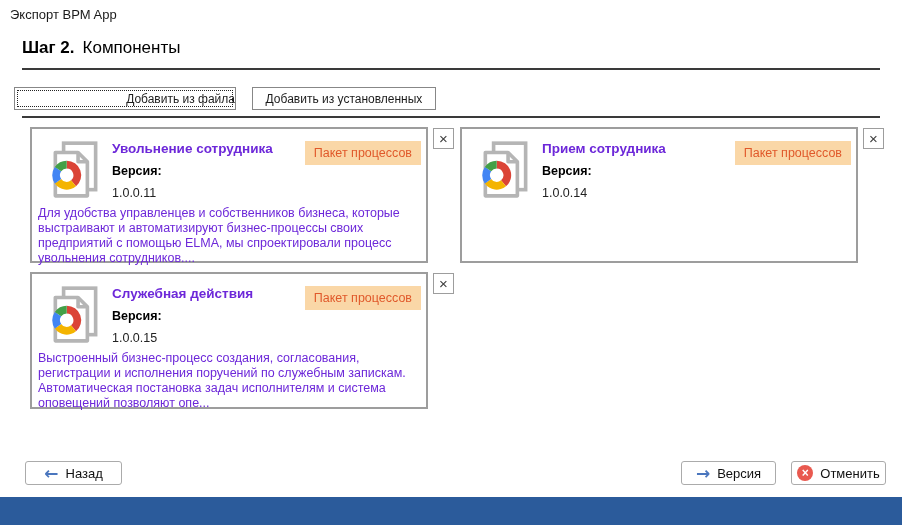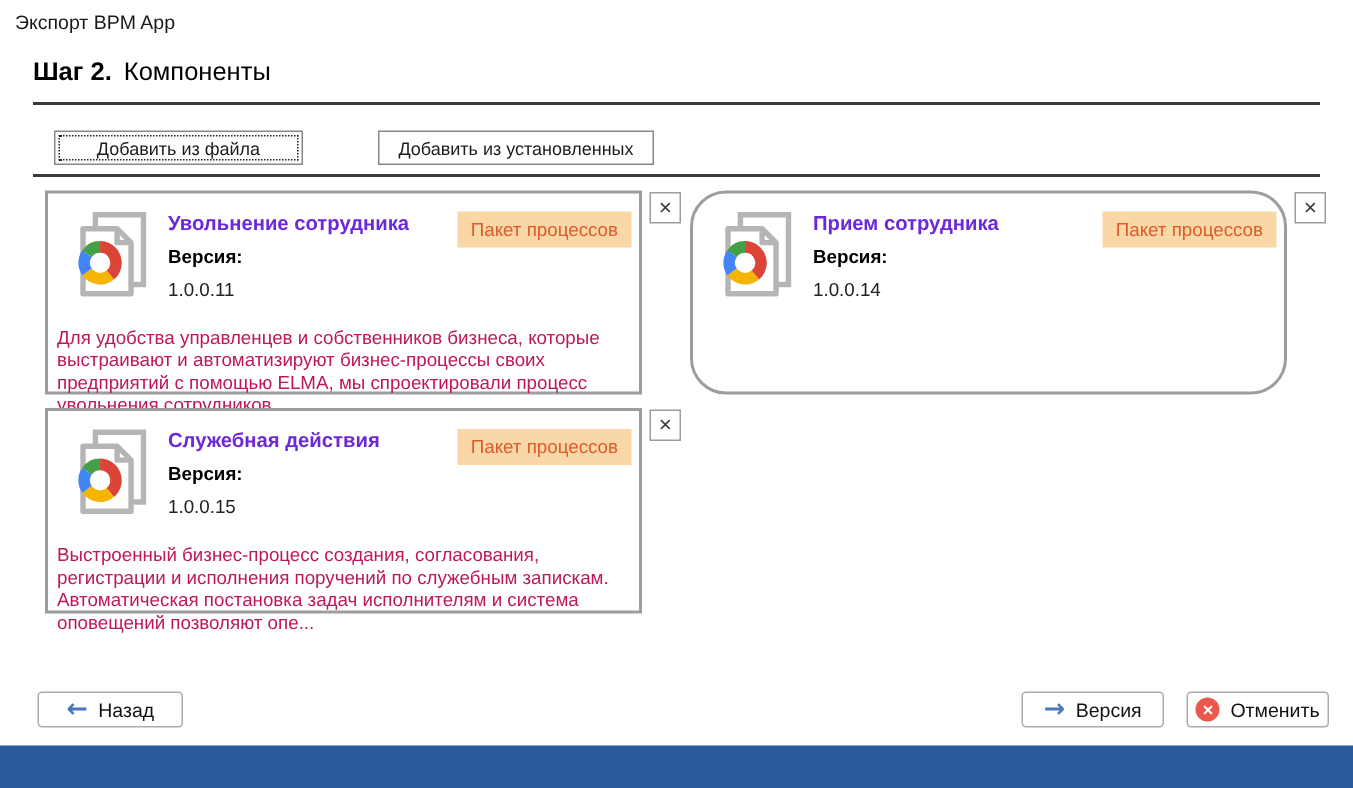--- a/index.html
+++ b/index.html
@@ -17,29 +17,29 @@
   .step-num { font-weight:bold; margin-right:8px; }
   .rule { position:absolute; left:22px; width:858px; height:2px; background:#3a3a3a; }
   .rule1 { top:68px; }
   .rule2 { top:116px; }
 
   .tbtn {
     position:absolute; top:87px; height:23px;
     background:#fff; border:1px solid #878787;
     font-size:12px; font-family:inherit; color:#1c1c1c; cursor:pointer;
   }
-  #btn-add-file { left:36px; width:166px; outline:1px dotted #222; outline-offset:-4px; }
+  #btn-add-file { left:14px; width:222px; outline:1px dotted #222; outline-offset:-4px;text-align:right; }
   #btn-add-installed { left:252px; width:184px; }
 
   .card {
     position:absolute; width:398px; height:136px;
     border:2px solid #9d9d9d; background:#fff;
   }
   #card-0 { left:30px; top:127px; }
-  #card-1 { left:460px; top:127px;border-radius:24px; }
+  #card-1 { left:460px; top:127px; }
   #card-2 { left:30px; top:272px; height:137px; }
 
   .close-btn {
     position:absolute; width:21px; height:21px;
     border:1px solid #9d9d9d; background:#fff;
     color:#3d3d3d; font-size:15px; line-height:18px; text-align:center;
     font-family:inherit; cursor:pointer; padding:0;
   }
   #close-0 { left:433px; top:128px; }
   #close-1 { left:863px; top:128px; }
@@ -48,22 +48,22 @@
   .card .icon { position:absolute; left:15px; top:9px; }
   .card .title { position:absolute; left:80px; top:12px; font-size:13.5px; font-weight:bold; color:#6d28d9; }
   .card .badge {
     position:absolute; right:5px; top:12px;
     background:#FAD7A7; color:#E0592B;
     font-size:12.5px; padding:5px 9px; white-space:nowrap;
   }
   .card .vlabel { position:absolute; left:80px; top:35px; font-size:12.5px; font-weight:bold; color:#000;text-align:center; }
   .card .vvalue { position:absolute; left:80px; top:57px; font-size:12.5px; color:#222; }
   .card .desc {
-    position:absolute; left:6px; top:89px; width:386px;
-    font-size:12.5px; line-height:15px; color:#be185d;
+    position:absolute; left:6px; top:77px; width:386px;
+    font-size:12.5px; line-height:15px; color:#6d28d9;
   }
 
   .fbtn {
     position:absolute; top:461px; height:24px;
     border:1px solid #ababab; border-radius:3px; background:#fff;
     font-size:13px; color:#111; font-family:inherit; cursor:pointer;
     display:flex; align-items:center; justify-content:center; gap:7px;
   }
   #btn-back { left:25px; width:97px; }
   #btn-next { left:681px; width:95px; }

